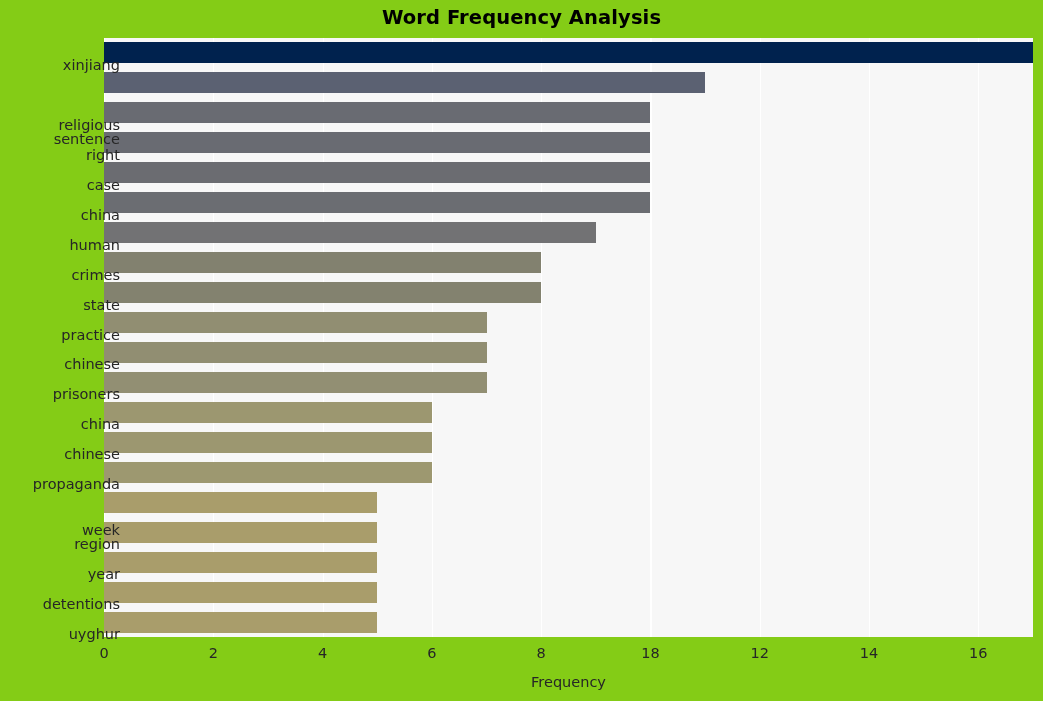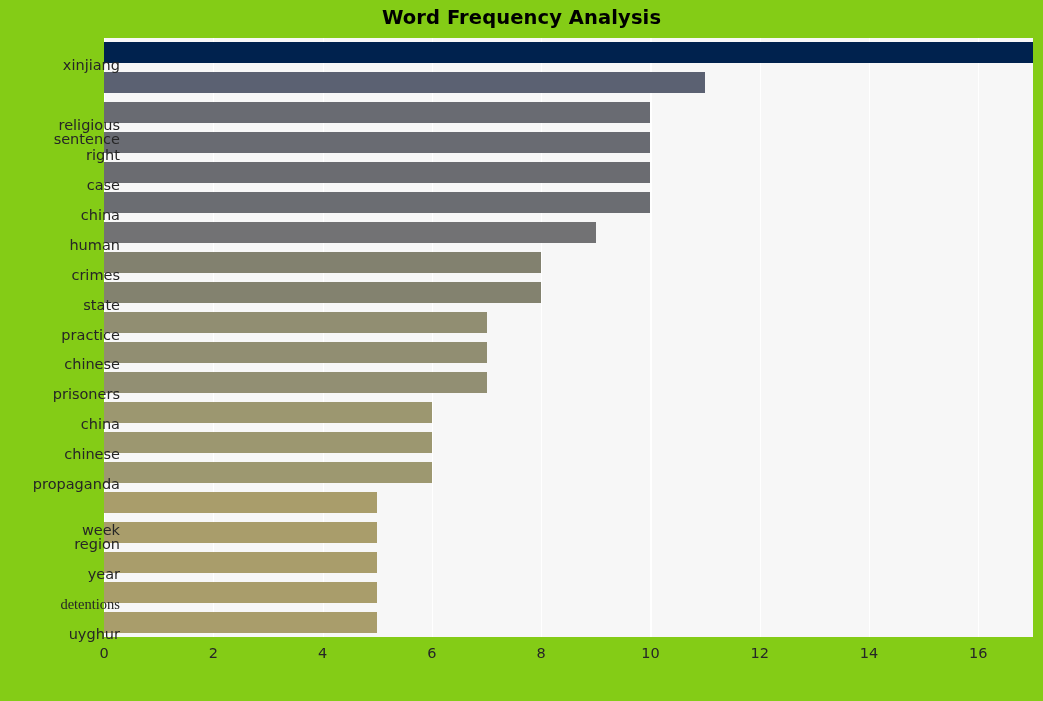--- a/index.html
+++ b/index.html
@@ -170,30 +170,31 @@
       <div class="y-tick-label" style="top: 245.575px;">state</div>
       <div class="y-tick-label" style="top: 275.525px; margin-left: 36px;">practice</div>
       <div class="y-tick-label" style="top: 305.475px; margin-left: 18px;">chinese</div>
       <div class="y-tick-label" style="top: 335.425px;">prisoners</div>
       <div class="y-tick-label" style="top: 365.375px;">china</div>
       <div class="y-tick-label" style="top: 395.325px;">chinese</div>
       <div class="y-tick-label" style="top: 425.275px;">propaganda</div>
       <div class="y-tick-label" style="top: 455.225px; margin-top: 16px;">week</div>
       <div class="y-tick-label" style="top: 485.175px;">region</div>
       <div class="y-tick-label" style="top: 515.125px;">year</div>
-      <div class="y-tick-label" style="top: 545.075px; font-family: Liberation Serif, serif;">detentions</div>
+      <div class="y-tick-label" style="top: 545.075px;">detentions</div>
       <div class="y-tick-label" style="top: 575.025px;">uyghur</div>
     </div>
 
   <div id="x-axis-labels">
       <div class="x-tick-label" style="left: 104px;">0</div>
       <div class="x-tick-label" style="left: 213.294px;">2</div>
       <div class="x-tick-label" style="left: 322.588px;">4</div>
       <div class="x-tick-label" style="left: 431.882px;">6</div>
       <div class="x-tick-label" style="left: 541.176px;">8</div>
-      <div class="x-tick-label" style="left: 650.471px;">10</div>
+      <div class="x-tick-label" style="left: 650.471px;">18</div>
       <div class="x-tick-label" style="left: 759.765px;">12</div>
       <div class="x-tick-label" style="left: 869.059px;">14</div>
       <div class="x-tick-label" style="left: 978.353px;">16</div>
     </div>
 
+  <div id="x-axis-title">Frequency</div>
 
 </div>
 
 </body></html>

